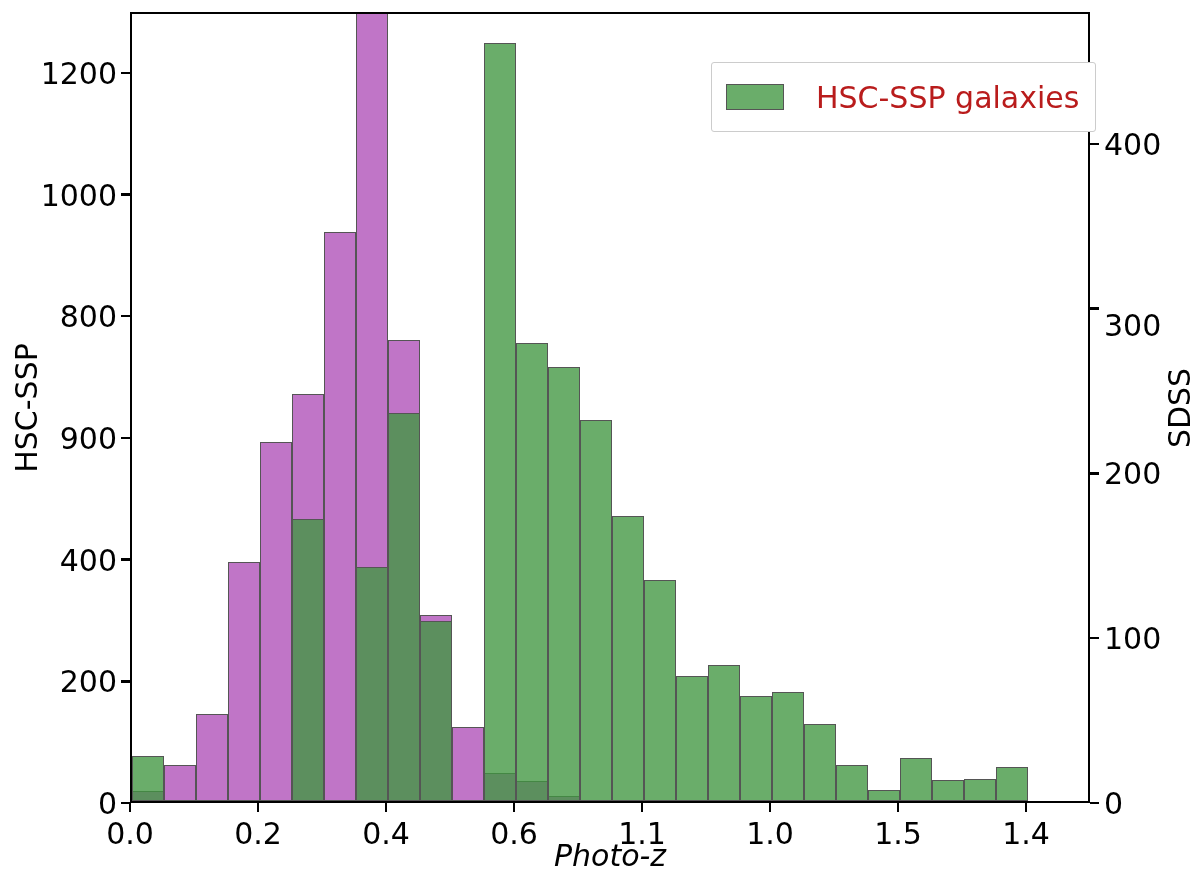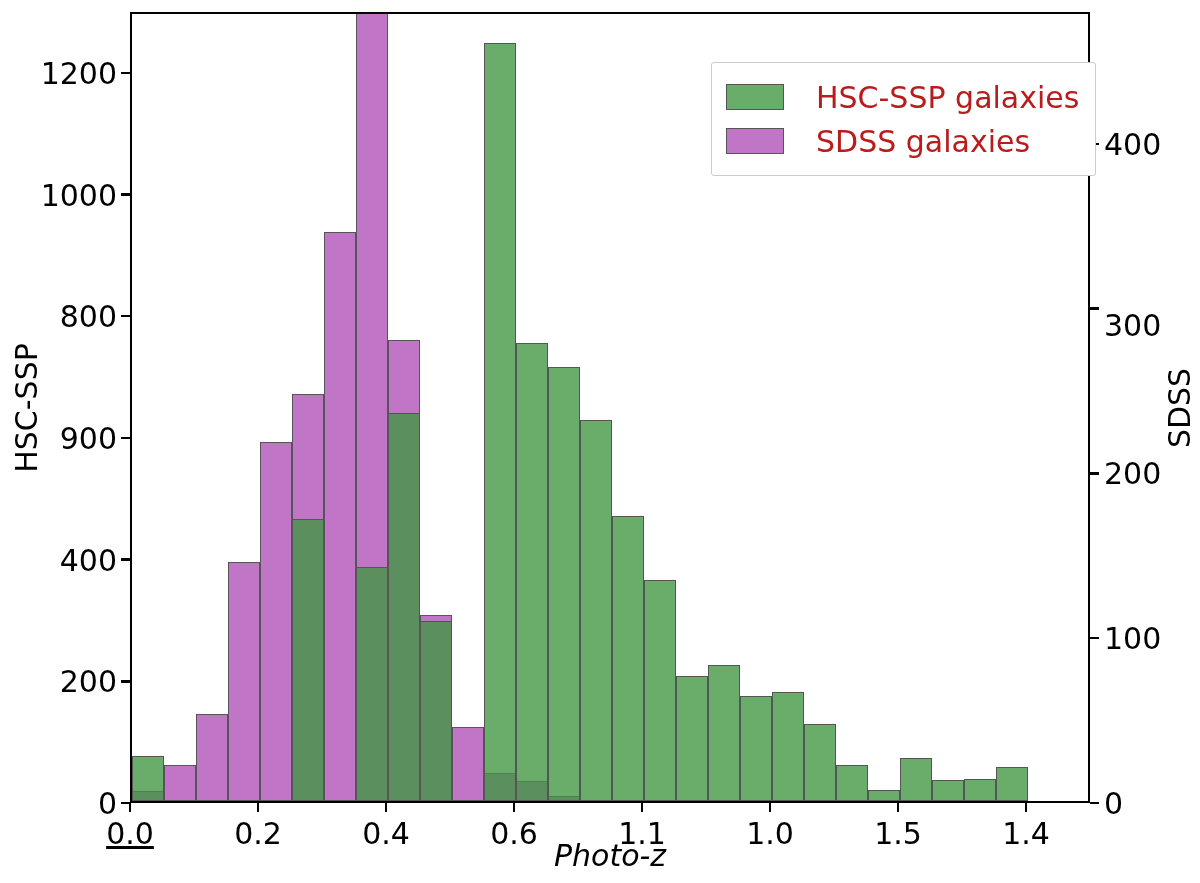--- a/index.html
+++ b/index.html
@@ -230,21 +230,21 @@
       <div class="tick-y-left" style="top: 314.981px;"></div>
       <div class="tick-y-left" style="top: 193.288px;"></div>
       <div class="tick-y-left" style="top: 71.5962px;"></div>
       <div class="tick-y-right" style="top: 801.75px;"></div>
       <div class="tick-y-right" style="top: 636.958px;"></div>
       <div class="tick-y-right" style="top: 472.167px;"></div>
       <div class="tick-y-right" style="top: 307.375px;"></div>
       <div class="tick-y-right" style="top: 142.583px;"></div>
     </div>
   <div id="ticklabels-layer">
-      <div class="label-x" style="left: 130px; text-decoration: underline;">0.0</div>
+      <div class="label-x" style="left: 130px;">0.0</div>
       <div class="label-x" style="left: 258px;">0.2</div>
       <div class="label-x" style="left: 386px;">0.4</div>
       <div class="label-x" style="left: 514px;">0.6</div>
       <div class="label-x" style="left: 642px;">1.1</div>
       <div class="label-x" style="left: 770px;">1.0</div>
       <div class="label-x" style="left: 898px;">1.5</div>
       <div class="label-x" style="left: 1026px;">1.4</div>
       <div class="label-y-left" style="top: 803px;">0</div>
       <div class="label-y-left" style="top: 681.308px;">200</div>
       <div class="label-y-left" style="top: 559.615px;">400</div>
@@ -261,19 +261,15 @@
 
   <div id="xlabel">Photo-z</div>
   <div id="ylabel-left">HSC-SSP</div>
   <div id="ylabel-right">SDSS</div>
 
   <div id="legend">
     <div class="legend-row">
       <span class="legend-swatch hsc"></span>
       <span class="legend-text">HSC-SSP galaxies</span>
     </div>
-    <div class="legend-row">
-      <span class="legend-swatch sdss"></span>
-      <span class="legend-text">SDSS galaxies</span>
-    </div>
   </div>
 
 </div>
 
 </body></html>

